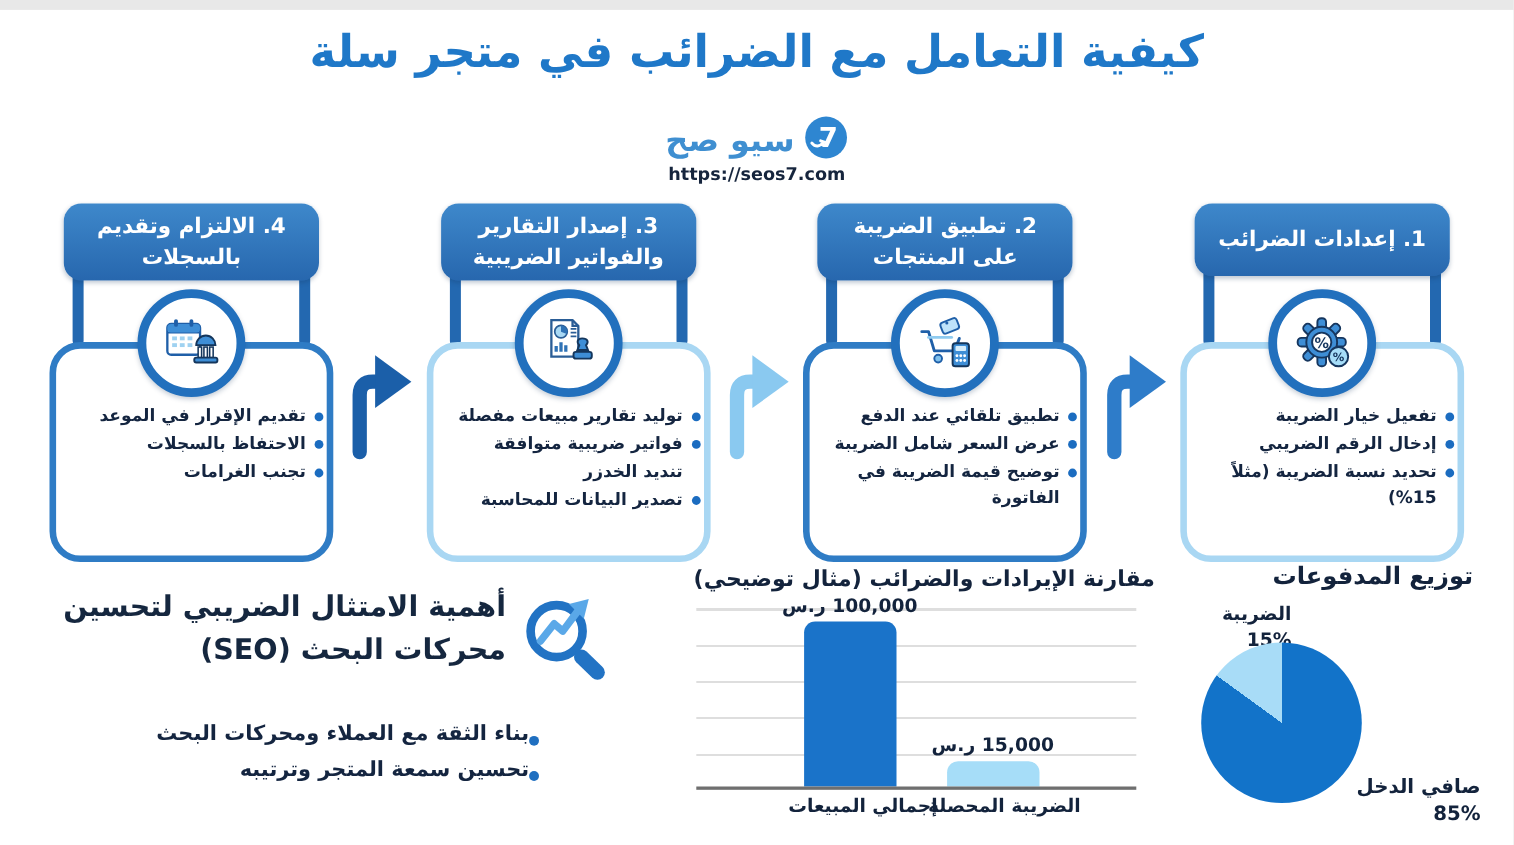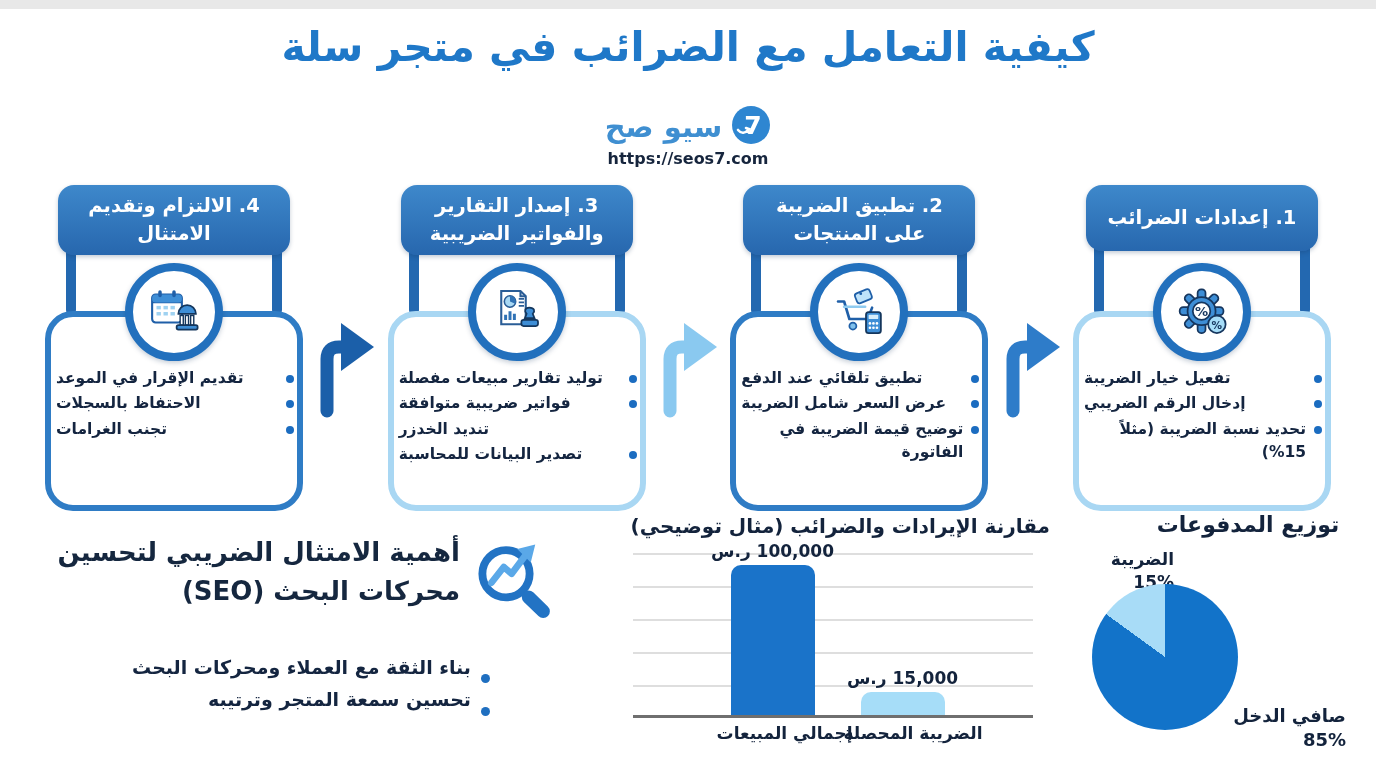--- a/index.html
+++ b/index.html
@@ -49,21 +49,21 @@
     border:8px solid #2270bd; display:flex; align-items:center; justify-content:center;
     box-shadow:0 2px 5px rgba(20,50,90,.25);
   }
   .step-bullets {
     position:absolute; z-index:2; left:16px; right:14px; top:186px; bottom:6px;
     list-style:none;
   }
   .step-bullets li {
     display:flex; gap:8px; align-items:flex-start;
     font-size:15.5px; font-weight:700; color:#142540; line-height:1.5;
-    text-align:right; margin-bottom:2px;justify-content:space-between;
+    text-align:right; margin-bottom:2px;
   }
   .dot {
     flex:0 0 auto; width:8px; height:8px; border-radius:50%;
     background:#1b6cc0; margin-top:8px;
   }
   li.no-dot .dot { visibility:hidden; }
   
   .acc-light .step-body { border-color:#a9d7f3; }
   .acc-mid   .step-body { border-color:#2f7cc5; }
   .acc-light .conn { background:#2368b0; }
@@ -72,21 +72,21 @@
   .flow-arrow { flex:0 0 auto; width:62px; margin-top:116px; }
   .flow-arrow svg { display:block; }
   
   .seo-block { position:absolute; top:524px; right:816px; width:510px; }
   .seo-head-row { display:flex; gap:10px; align-items:flex-start; }
   .seo-heading {
     font-size:26px; font-weight:800; color:#15273f; line-height:1.5; text-align:right;
   }
   .seo-bullets { list-style:none; margin-top:10px; padding-right:70px; }
   .seo-bullets li {
-    display:flex; gap:10px; align-items:flex-end;
+    display:flex; align-items:center;
     font-size:19px; font-weight:700; color:#142540; line-height:1.7; text-align:right;
   }
   .seo-bullets .dot { width:9px; height:9px; margin-top:12px; background:#1f6fc0; }
   
   .bar-block { position:absolute; top:503px; left:615px; width:435px; direction:rtl; }
   .bar-title { font-size:20px; font-weight:800; color:#13233c; line-height:1.4; }
   .bar-plot {
     position:relative; width:400px; height:166px; margin:12px auto 0;
     background-image:repeating-linear-gradient(to top, transparent 0 31px, #dedede 31px 33px);
   }
@@ -280,21 +280,21 @@
         <polygon points="27,26 60,50 27,74" fill="#1b5fa9"></polygon>
       </svg>
     </div>
 
     <div class="step acc-mid">
       <span class="conn r"></span>
       <span class="conn l"></span>
       <div class="step-body"></div>
       <div class="step-header">
         <span>4. الالتزام وتقديم</span>
-          <span>الامتثال</span>
+          <span>بالسجلات</span>
       </div>
       <div class="step-circle">
         <svg width="56" height="56" viewBox="0 0 64 64">
           <rect x="7" y="12" width="34" height="32" rx="4" fill="#ffffff" stroke="#1f5fa8" stroke-width="2.4"></rect>
           <path d="M7 21 h34" stroke="#1f5fa8" stroke-width="2"></path>
           <rect x="7" y="12" width="34" height="9" rx="4" fill="#3e8ed6"></rect>
           <rect x="14" y="7" width="4" height="8" rx="2" fill="#1f5fa8"></rect>
           <rect x="30" y="7" width="4" height="8" rx="2" fill="#1f5fa8"></rect>
           <g fill="#9fd2f1">
             <rect x="12" y="25" width="5" height="4"></rect>

